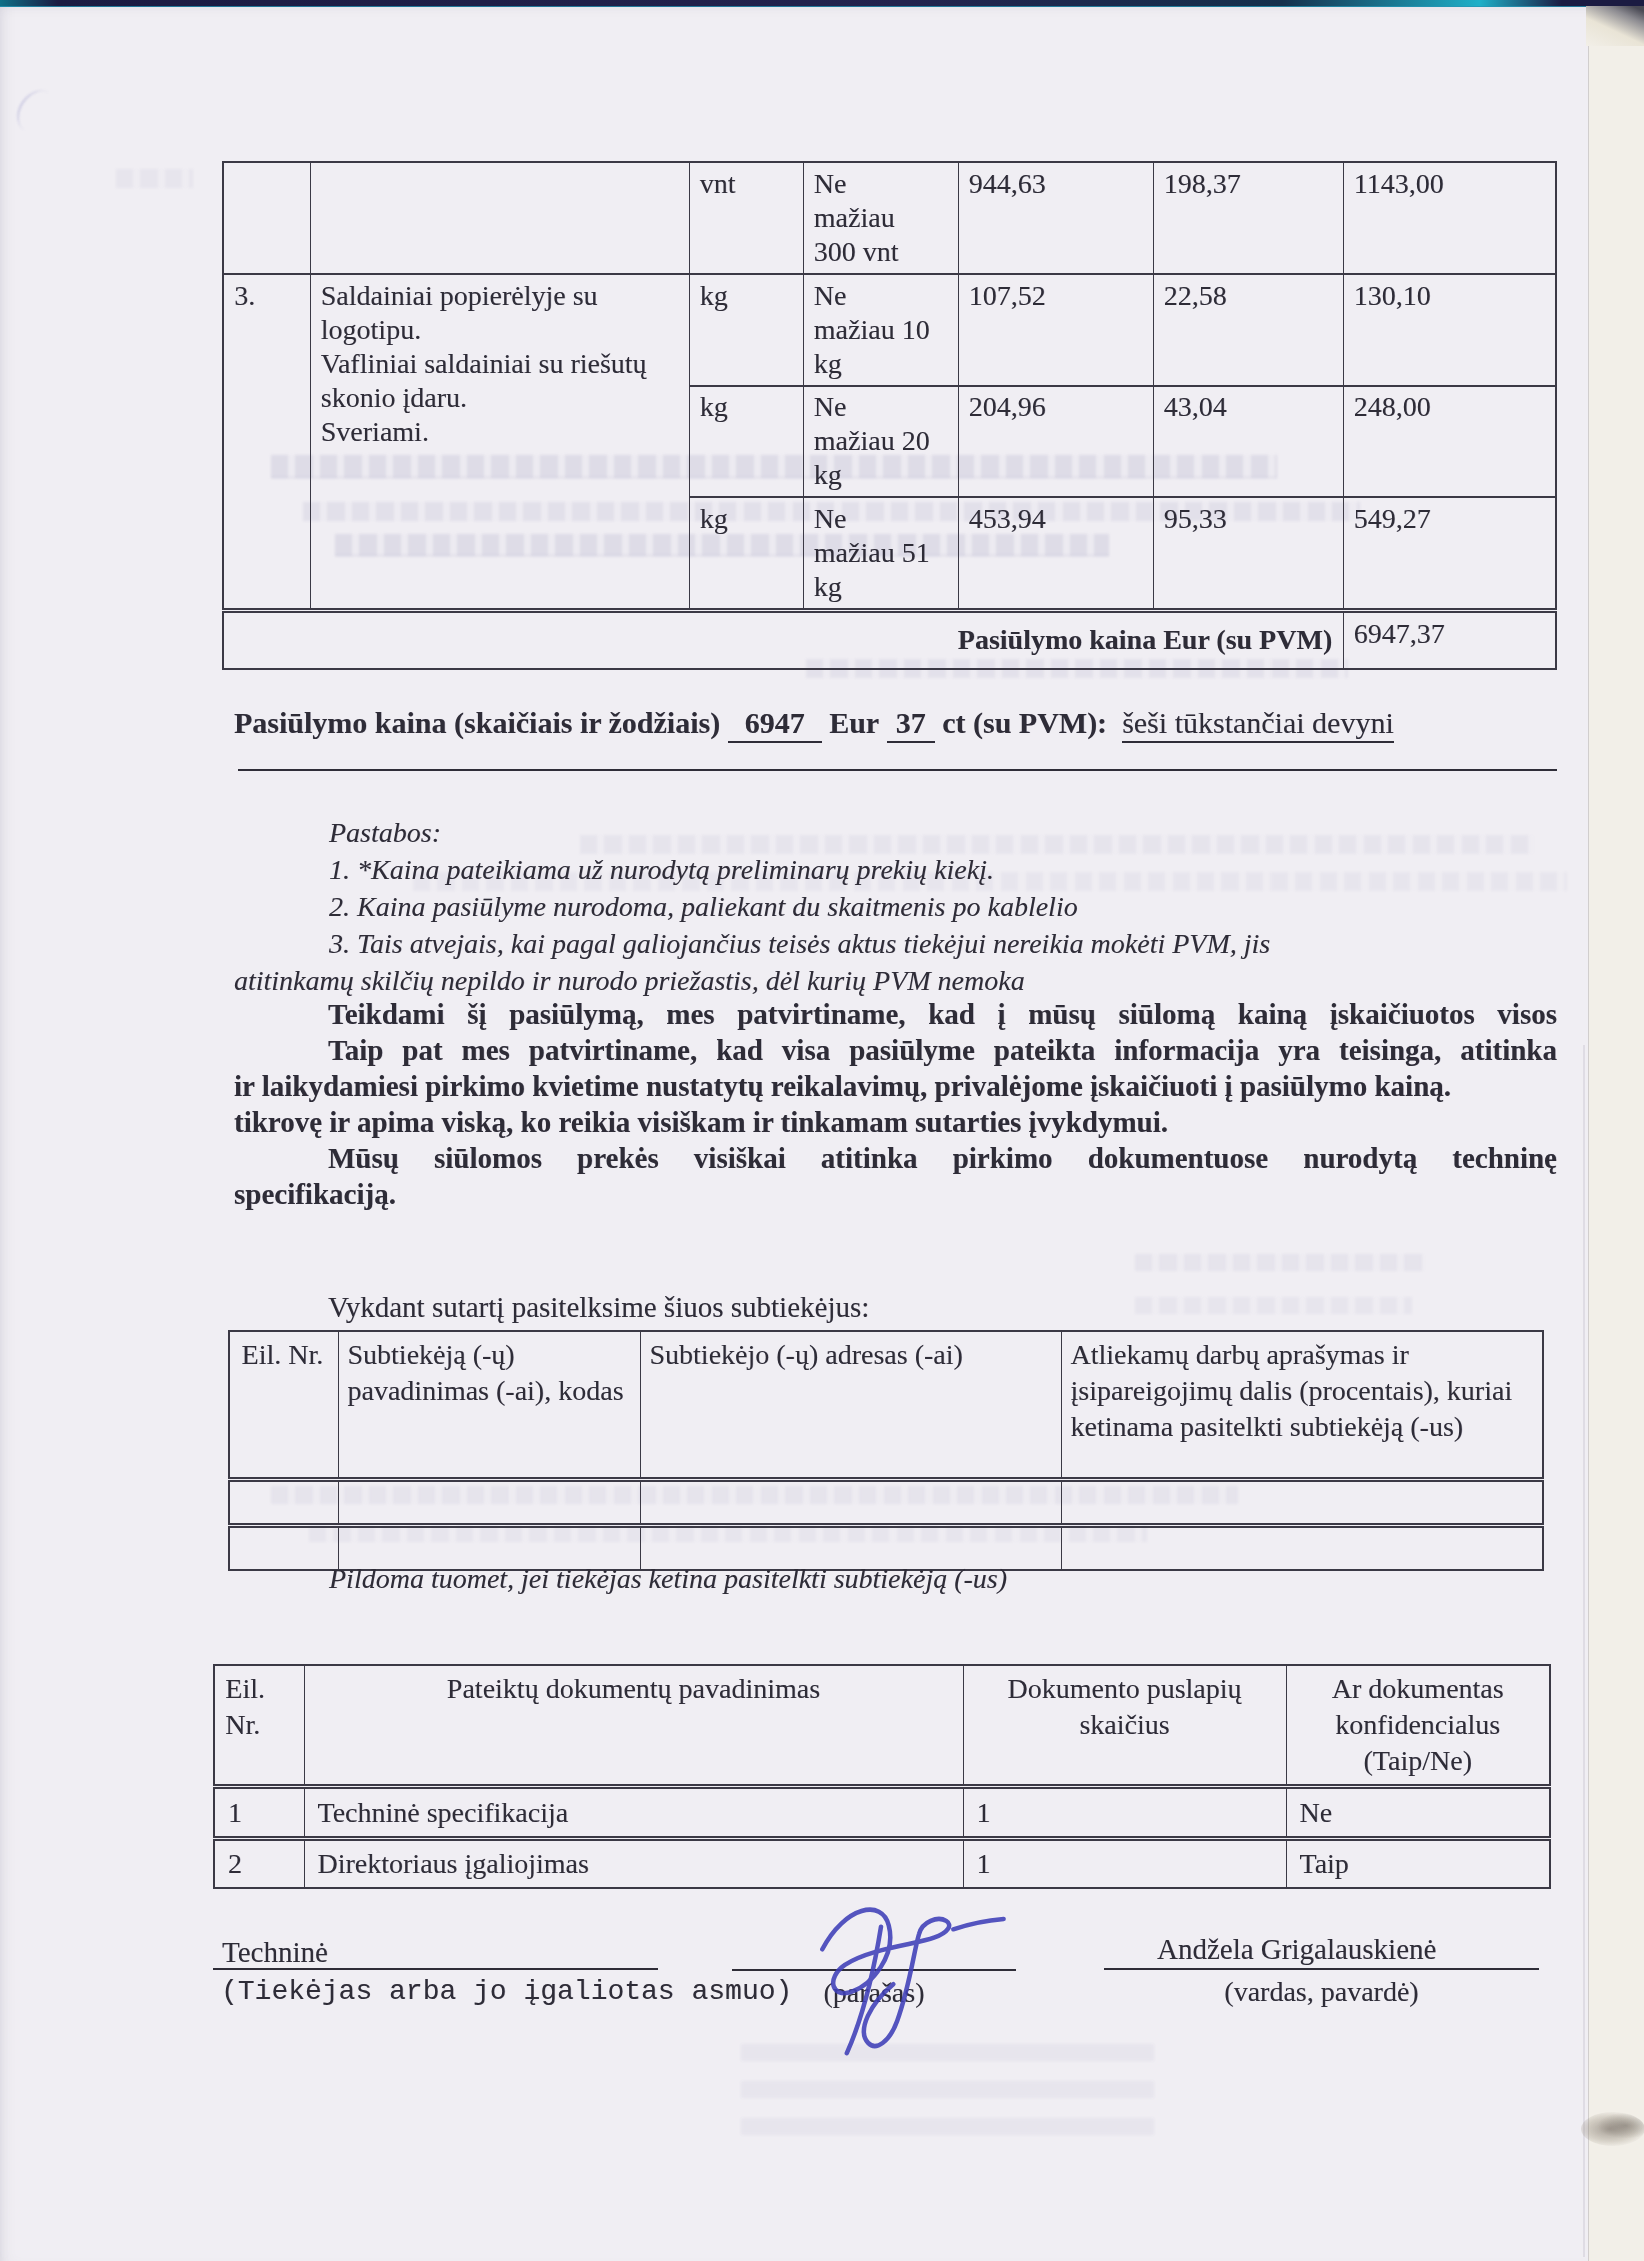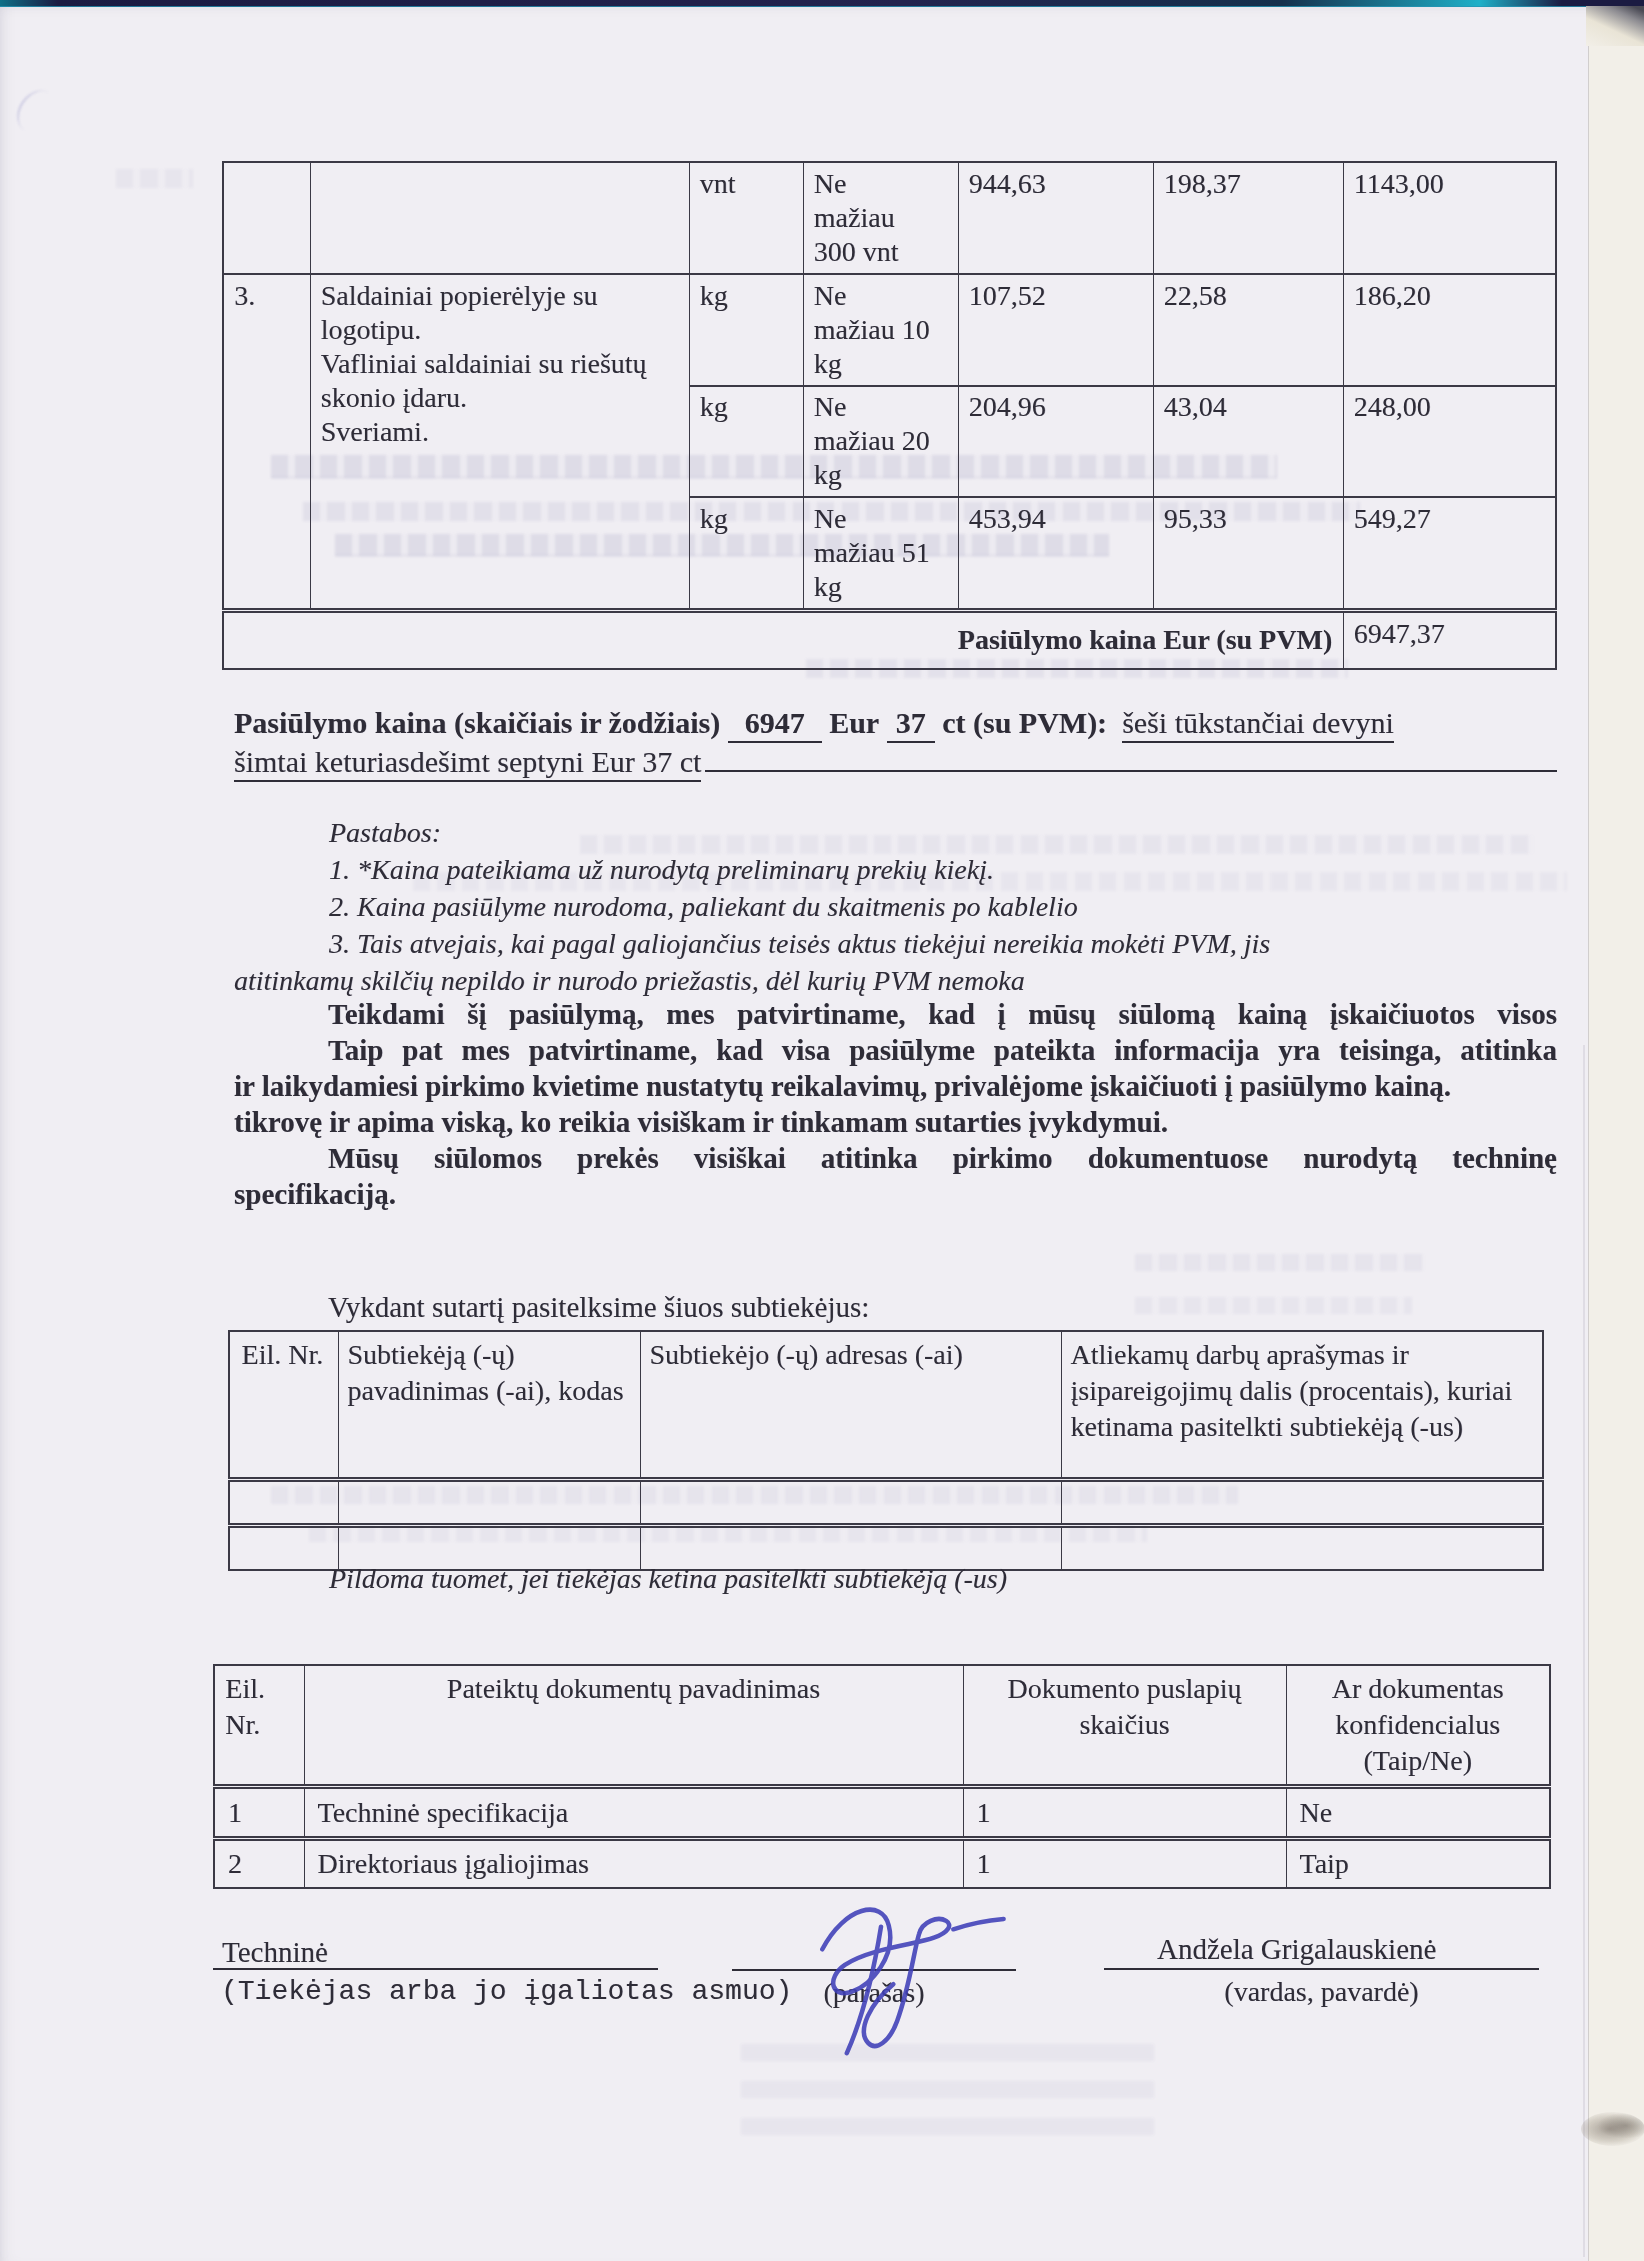--- a/index.html
+++ b/index.html
@@ -147,21 +147,21 @@
           <p>Sveriami.</p>
         </td>
         <td>kg</td>
         <td>
           <div>Ne</div>
           <div>mažiau 10</div>
           <div>kg</div>
         </td>
         <td>107,52</td>
         <td>22,58</td>
-        <td>186,20</td>
+        <td>130,10</td>
       </tr>
       <tr class="hsep" style="height:108px">
         <td>kg</td>
         <td>
           <div>Ne</div>
           <div>mažiau 20</div>
           <div>kg</div>
         </td>
         <td>204,96</td>
         <td>43,04</td>
@@ -188,21 +188,20 @@
   <div class="abs words-para txt">
     <div class="w-line">
       <span class="b">Pasiūlymo kaina (skaičiais ir žodžiais)</span>&nbsp;
       <span class="b uline num-pad">6947</span>&nbsp;
       <span class="b">Eur</span>&nbsp;
       <span class="b uline ct-pad">37</span>&nbsp;
       <span class="b">ct (su PVM):</span>&nbsp;&nbsp;
       <span class="uline">šeši tūkstančiai devyni</span>
     </div>
     <div class="w-line">
-      <span class="uline">šimtai keturiasdešimt septyni Eur 37 ct</span>
       <span class="fill-rule"></span>
     </div>
   </div>
 
   <div class="abs notes txt">
     <p class="ind">Pastabos:</p>
     <p class="ind">1. *Kaina pateikiama už nurodytą preliminarų prekių kiekį.</p>
     <p class="ind">2. Kaina pasiūlyme nurodoma, paliekant du skaitmenis po kablelio</p>
     <p class="ind">3. Tais atvejais, kai pagal galiojančius teisės aktus tiekėjui nereikia mokėti PVM, jis</p>
     <p>atitinkamų skilčių nepildo ir nurodo priežastis, dėl kurių PVM nemoka</p>

